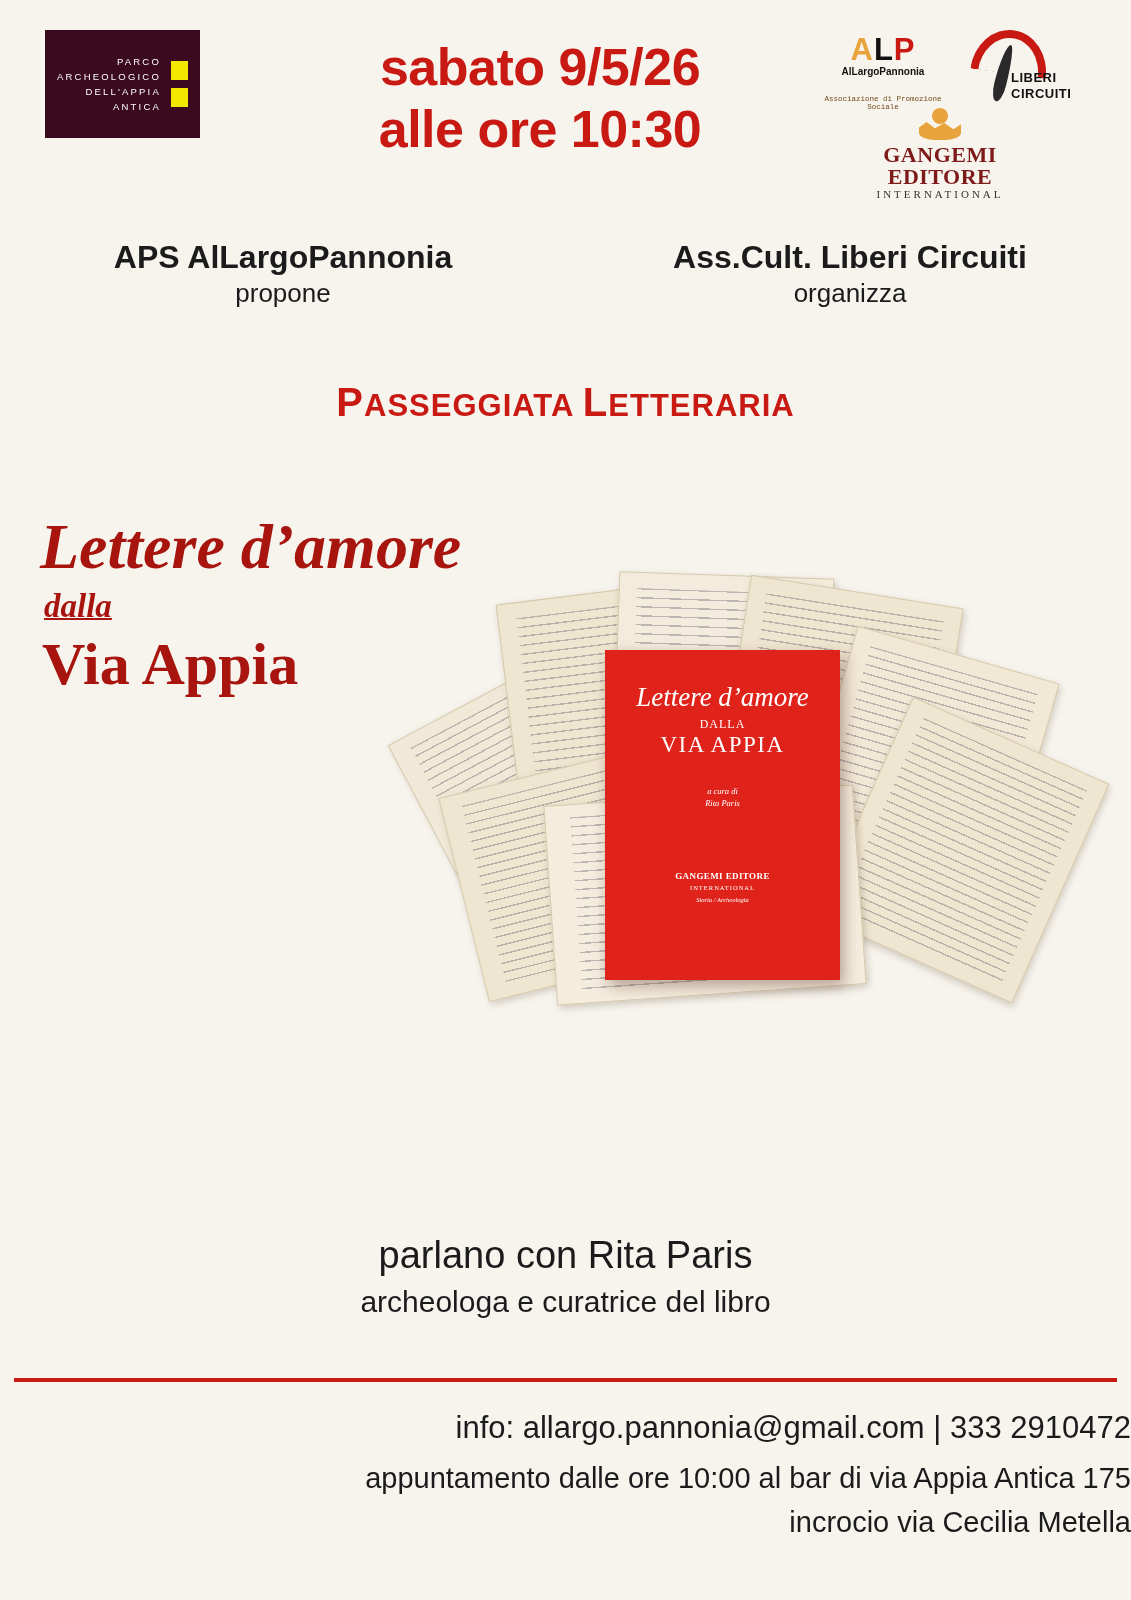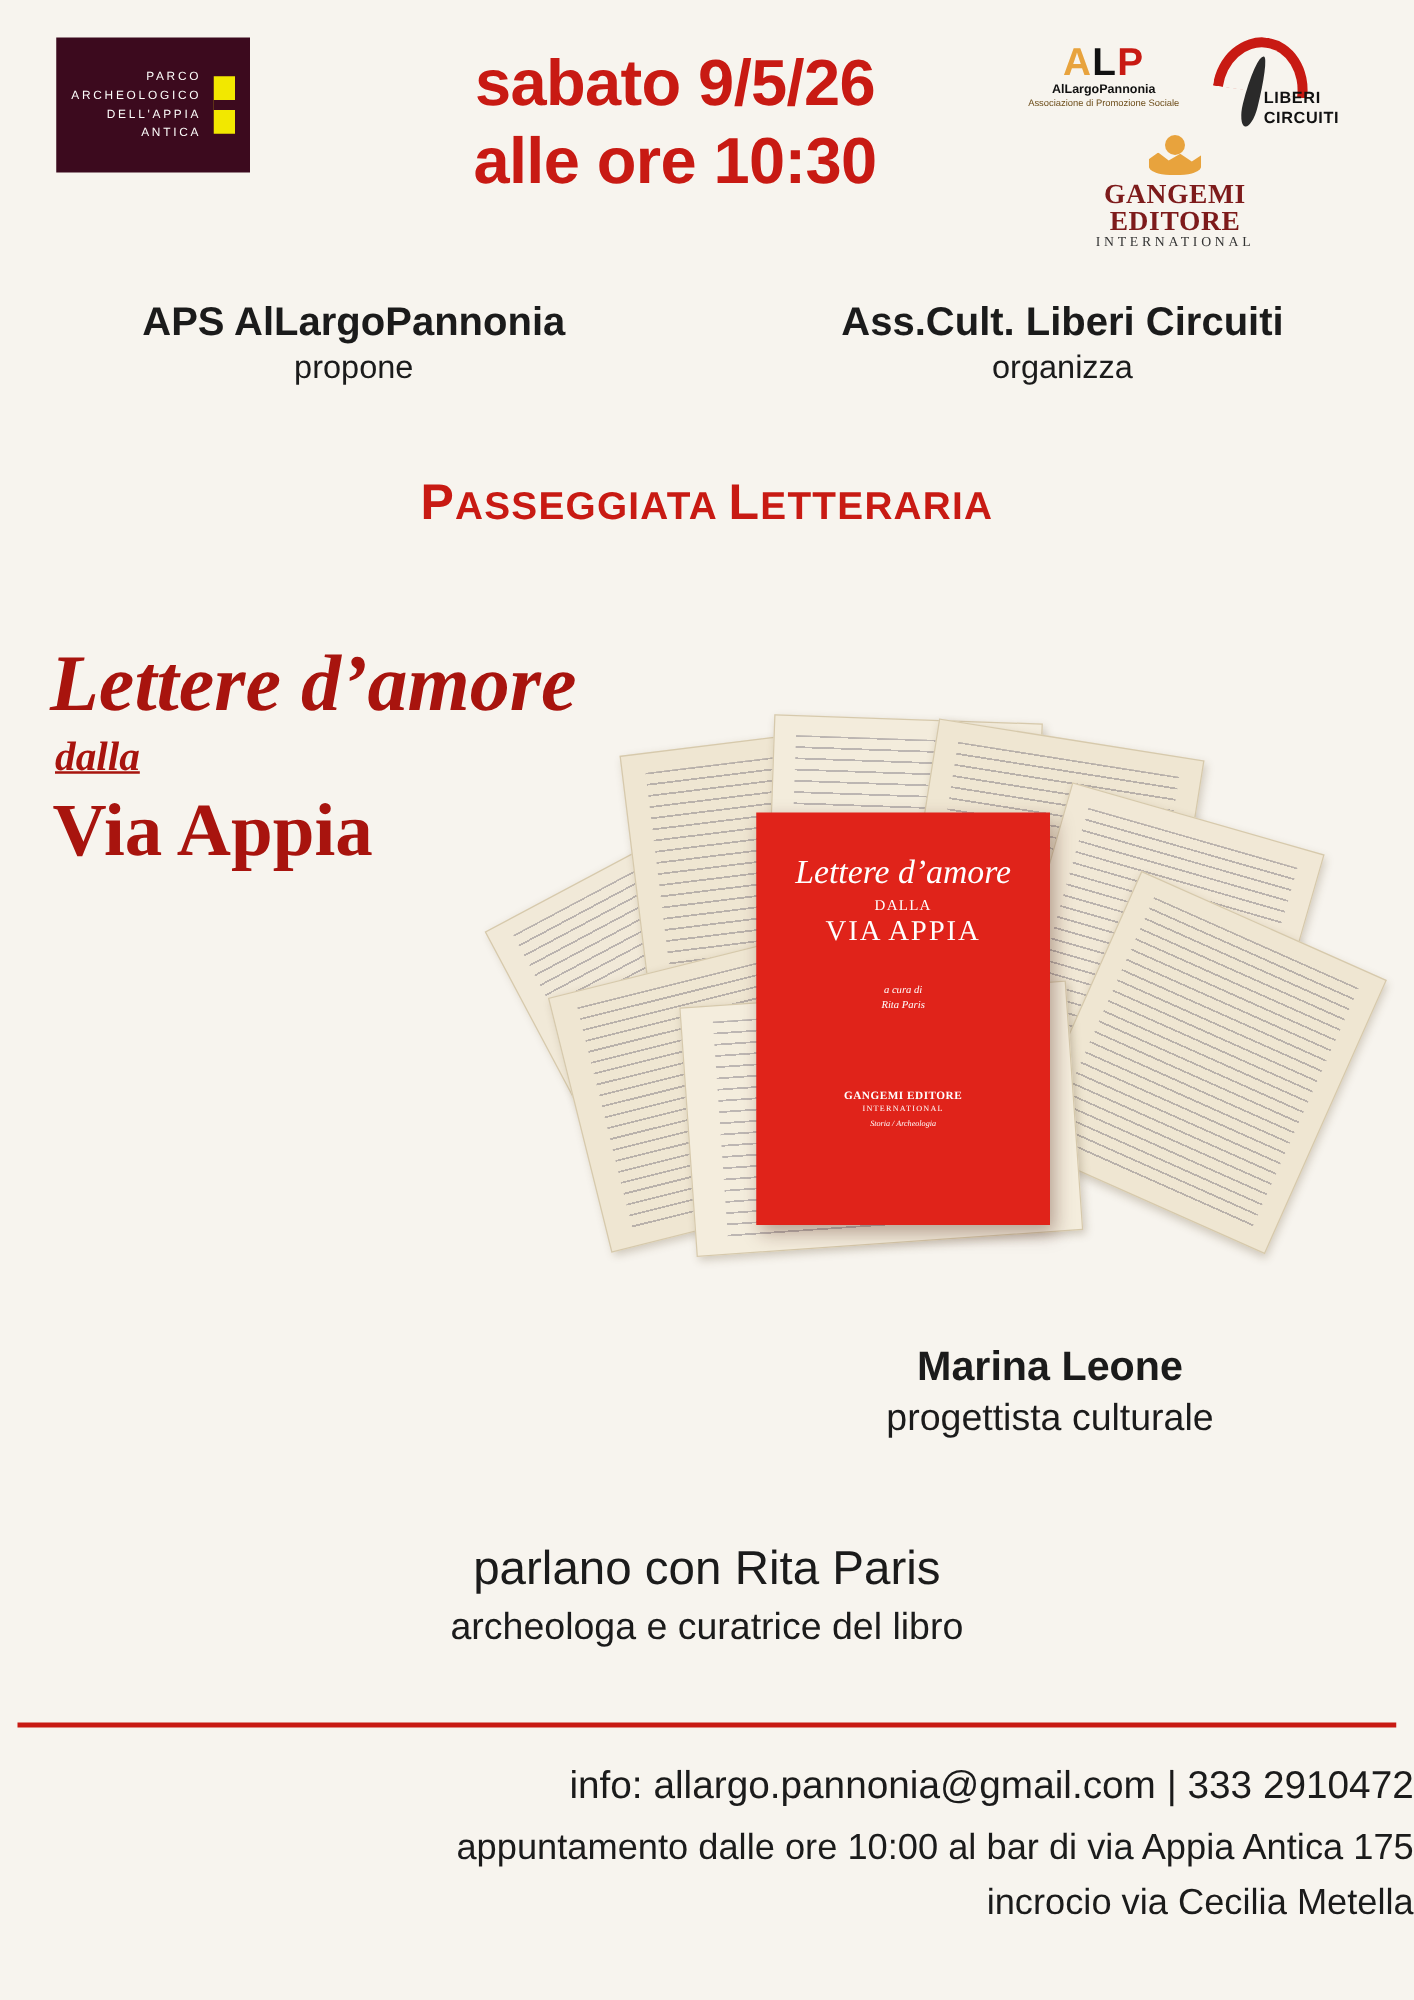--- a/index.html
+++ b/index.html
@@ -64,21 +64,21 @@
     line-height: 31px;
     color: #111;
   }
   .logo-alp .alp-letters .a { color: #e8a33d; }
   .logo-alp .alp-letters .l { color: #111; }
   .logo-alp .alp-letters .p { color: #c81a13; }
   .logo-alp .alp-name {
     font-size: 10px; font-weight: bold; color: #111; margin-top: 1px;
   }
   .logo-alp .alp-sub {
-    font-size: 7.5px; color: #6d4d1a; margin-top: 1px;
+    font-size: 7.5px; color: #6d4d1a; margin-top: 18px; font-family: Liberation Mono, monospace;
   }
 
   
   .logo-liberi {
     position: absolute; left: 963px; top: 28px;
     width: 120px; height: 105px;
   }
   .logo-liberi .swoosh {
     position: absolute; left: 10px; top: 2px;
     width: 76px; height: 44px;
@@ -338,24 +338,20 @@
         <div>Rita Paris</div>
       </div>
       <div class="b5">
         <div>GANGEMI EDITORE</div>
         <div style="font-size:6.5px;font-weight:normal;letter-spacing:1px;">INTERNATIONAL</div>
       </div>
       <div class="b6">Storia / Archeologia</div>
     </div>
   </div>
 
-  <div class="sp-right">
-    <div class="sp-name">Marina Leone</div>
-    <div class="sp-role">progettista culturale</div>
-  </div>
 
   <div class="moderator">
     <div class="m1">parlano con Rita Paris</div>
     <div class="m2">archeologa e curatrice del libro</div>
   </div>
 
   <div class="rule"></div>
   <div class="footer">
     <div class="f1">info: allargo.pannonia@gmail.com | 333 2910472</div>
     <div class="f2">appuntamento dalle ore 10:00 al bar di via Appia Antica 175</div>

